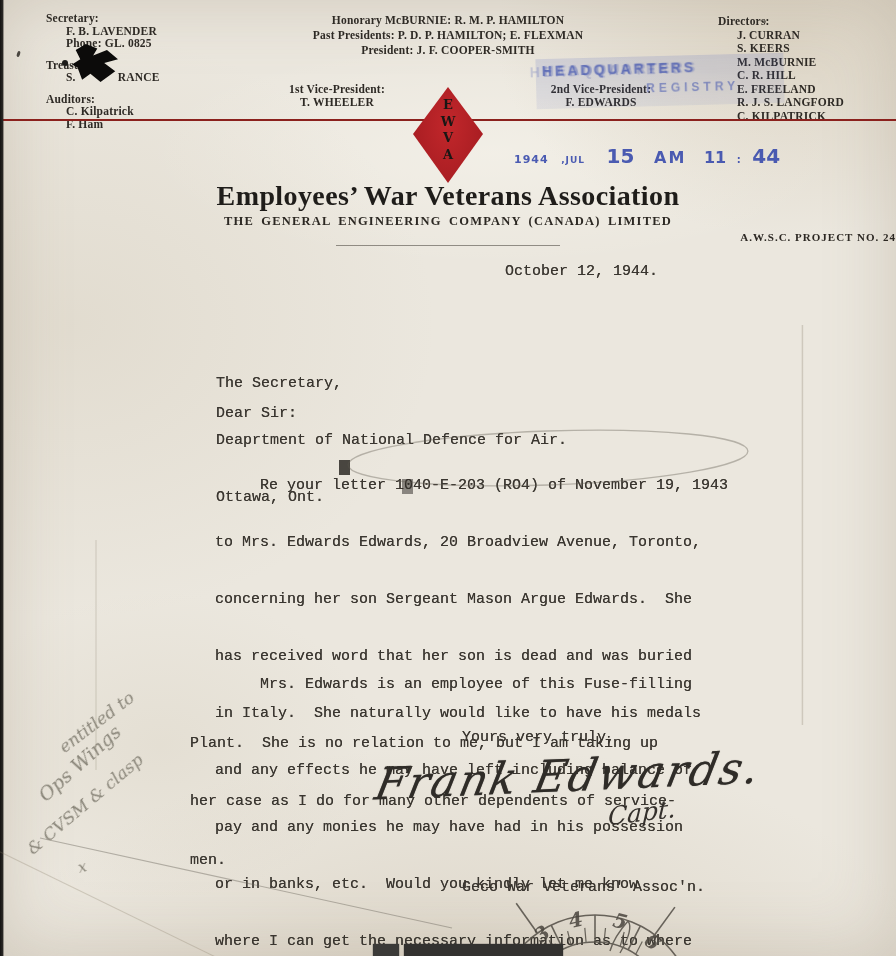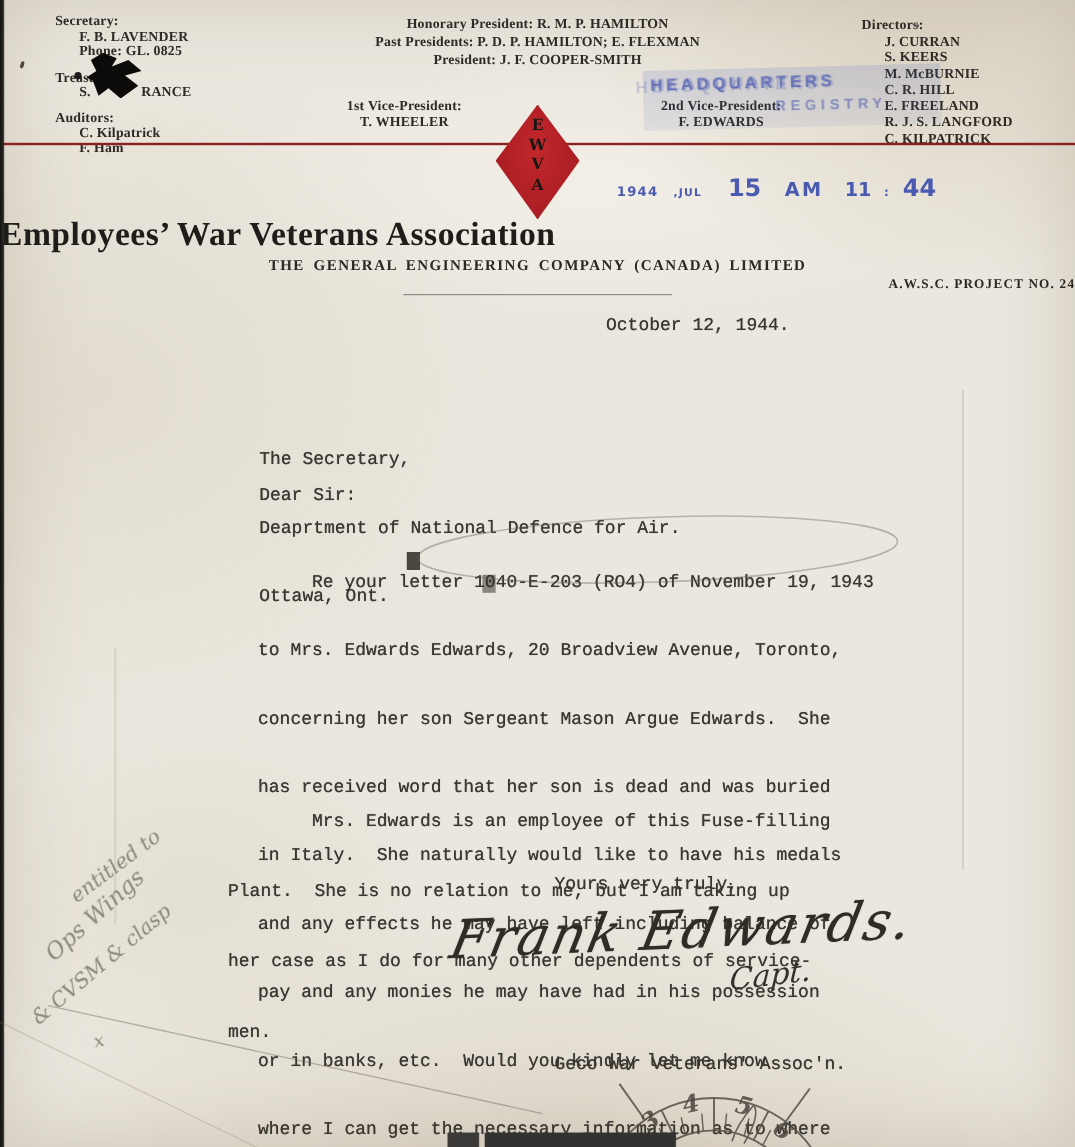--- a/index.html
+++ b/index.html
@@ -55,21 +55,21 @@
     font-family:"DejaVu Sans",sans-serif;font-weight:bold;white-space:nowrap;}
   .rcv-stamp span{display:inline-block;vertical-align:baseline;}
   .rcv-y{font-size:11px;letter-spacing:1px;}
   .rcv-mo{font-size:9px;margin-left:7px;letter-spacing:1px;}
   .rcv-d{font-size:20px;margin-left:16px;}
   .rcv-ap{font-size:16px;margin-left:14px;letter-spacing:2px;}
   .rcv-h{font-size:16px;margin-left:12px;}
   .rcv-sep{font-size:10px;margin-left:5px;}
   .rcv-m{font-size:20px;margin-left:6px;}
   
-  .mast-title{left:0;top:180px;width:896px;text-align:left;font-family:"Liberation Serif",serif;
+  .mast-title{left:0;top:180px;width:896px;text-align:center;font-family:"Liberation Serif",serif;
     font-weight:bold;font-size:28px;letter-spacing:.4px;color:#1f1d1a;}
   .mast-sub{left:0;top:214px;width:896px;text-align:center;font-weight:bold;font-size:12.5px;letter-spacing:1.2px;word-spacing:3px;color:#2c2823;}
   .mast-proj{left:0;top:231px;width:896px;text-align:right;font-weight:bold;font-size:11px;letter-spacing:1px;color:#2c2823;}
   .mast-rule{left:336px;top:245px;width:224px;height:1px;background:rgba(70,64,56,.55);}
   
   .tw{font-family:"Liberation Mono",monospace;font-size:15px;line-height:19px;color:#3a3630;
       text-shadow:0 0 .6px rgba(55,50,44,.85);white-space:pre;}
   .dateline{left:505px;top:262px;}
   .recipient{left:216px;top:336px;}
   .salutation{left:216px;top:404px;}
@@ -110,21 +110,21 @@
       <div class="name treas-line"><span>S.</span><span class="treas-gap"></span><span>RANCE</span></div>
     </div>
     <div class="grp">
       <div>Auditors:</div>
       <div class="name">C. Kilpatrick</div>
       <div class="name">F. Ham</div>
     </div>
   </div>
 
   <div class="abs lh lh-center">
-    <div>Honorary President:  R. M. P. HAMILTON</div>
+    <div>Honorary McBURNIE:  R. M. P. HAMILTON</div>
     <div>Past Presidents:  P. D. P. HAMILTON;  E. FLEXMAN</div>
     <div>President:  J. F. COOPER-SMITH</div>
   </div>
   <div class="abs lh lh-vp lh-vp1">
     <div>1st Vice-President:</div>
     <div>T. WHEELER</div>
   </div>
   <div class="abs lh lh-vp lh-vp2">
     <div>2nd Vice-President:</div>
     <div>F. EDWARDS</div>

